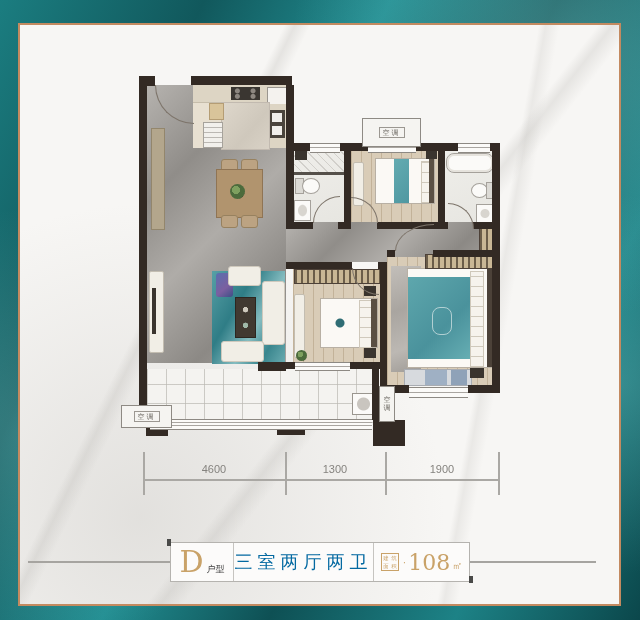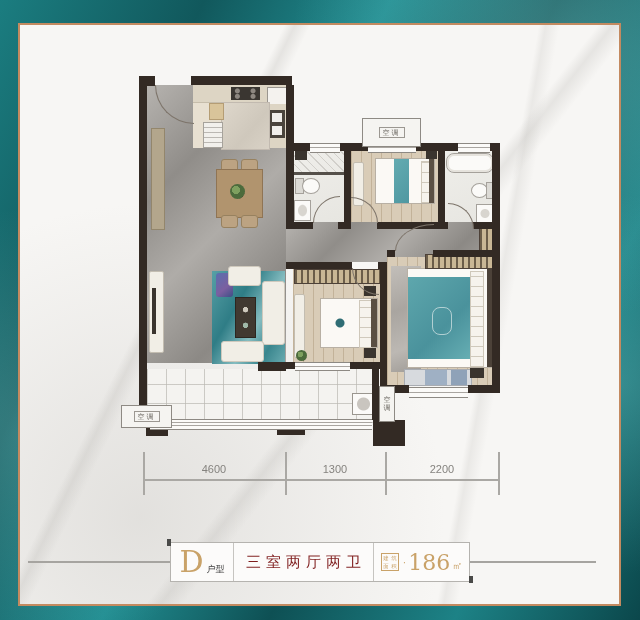--- a/index.html
+++ b/index.html
@@ -210,41 +210,41 @@
     <div class="arc" style="left:352px;top:268px;width:26px;height:26px;border-left:1.3px solid #7d746a;border-bottom:1.3px solid #7d746a;border-bottom-left-radius:100%;"></div>
     <div class="arc" style="left:395px;top:224px;width:38px;height:26px;border-left:1.3px solid #7d746a;border-top:1.3px solid #7d746a;border-top-left-radius:100%;"></div>
 
     <div class="abs" style="left:143px;top:479px;width:357px;height:1.5px;background:#aaa8a4;z-index:5;"></div>
     <div class="tick" style="left:143px;top:452px;height:43px;"></div>
     <div class="tick" style="left:285px;top:452px;height:43px;"></div>
     <div class="tick" style="left:385px;top:452px;height:43px;"></div>
     <div class="tick" style="left:498px;top:452px;height:43px;"></div>
     <div class="dim-label" style="left:184px;top:463px;">4600</div>
     <div class="dim-label" style="left:305px;top:463px;">1300</div>
-    <div class="dim-label" style="left:412px;top:463px;">2200</div>
+    <div class="dim-label" style="left:412px;top:463px;">1900</div>
   </div>
 
   <div class="abs" style="left:28px;top:561px;width:568px;height:1.5px;background:#a6a4a0;z-index:4;"></div>
   <div class="abs" style="left:167px;top:539px;width:4px;height:7px;background:#4a4a48;z-index:21;"></div>
   <div class="abs" style="left:469px;top:576px;width:4px;height:7px;background:#4a4a48;z-index:21;"></div>
   <div class="cap-box">
     <div class="cap-sec" style="width:62px;">
       <span style="font-family:'DejaVu Serif','Liberation Serif',serif;font-size:30px;color:#c9a268;font-weight:400;line-height:30px;">D</span>
       <span style="font-size:9px;color:#3f3f3f;margin:14px 0 0 3px;">户型</span>
     </div>
     <div class="cap-div"></div>
     <div class="cap-sec" style="width:139px;">
-      <span style="font-size:15px;color:#7f1d1d;letter-spacing:5px;margin-left:5px;">三室两厅两卫</span>
+      <span style="font-size:18px;color:#0369a1;letter-spacing:5px;">三室两厅两卫</span>
     </div>
     <div class="cap-div"></div>
     <div class="cap-sec" style="flex:1;">
       <span class="stamp">
         <span>建</span>
           <span>筑</span>
           <span>面</span>
           <span>积</span>
       </span>
       <span style="font-size:10px;color:#c9a268;margin-right:2px;">·</span>
-      <span style="font-size:22px;color:#c9a268;font-family:'DejaVu Serif','Liberation Serif',serif;">186</span>
+      <span style="font-size:22px;color:#c9a268;font-family:'DejaVu Serif','Liberation Serif',serif;">108</span>
       <span style="font-size:10px;color:#c9a268;margin:8px 0 0 2px;">㎡</span>
     </div>
   </div>
 </div>
 
 </body></html>

